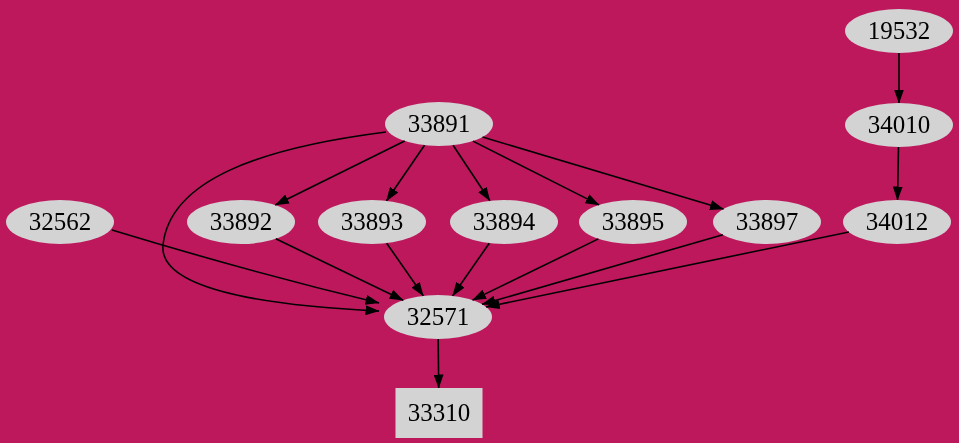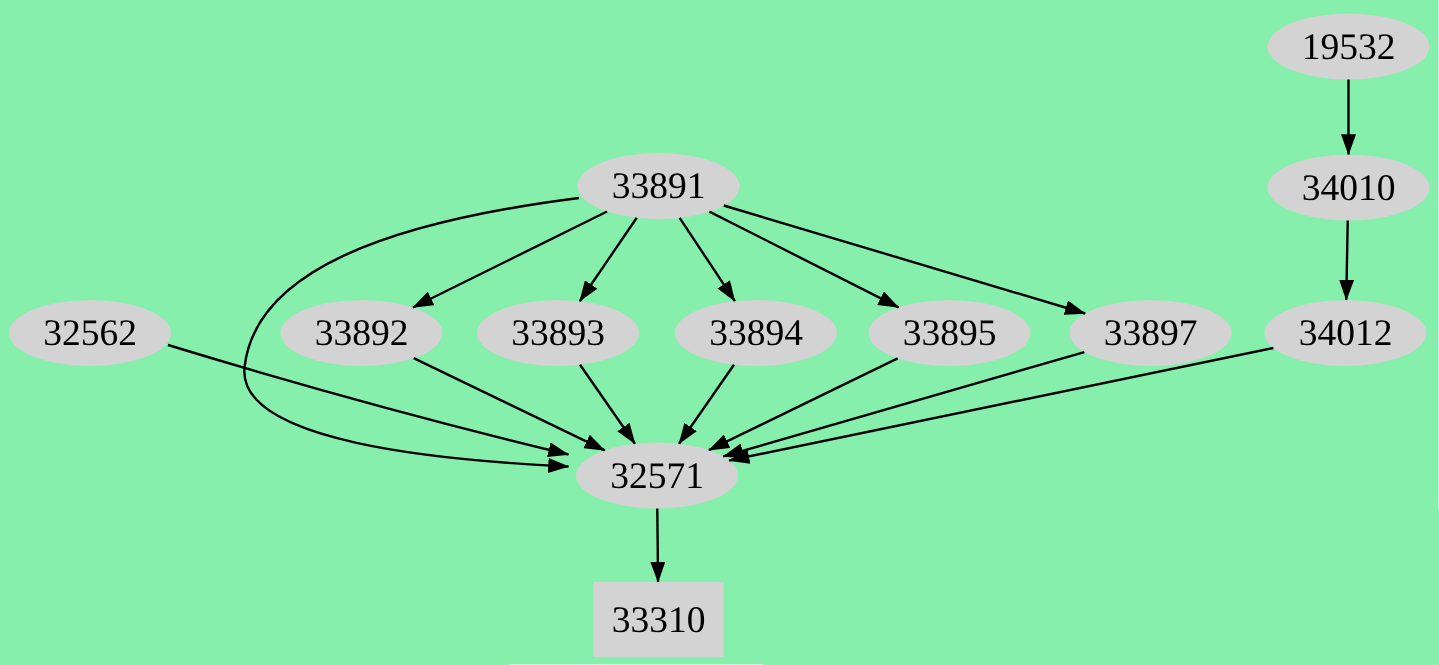--- a/index.html
+++ b/index.html
@@ -3,21 +3,21 @@
 <meta charset="utf-8">
 <style>
   html, body {
     margin: 0;
     padding: 0;
     background: #ffffff;
   }
   .graph-canvas {
     width: 959px;
     height: 443px;
-    background: #86efac;
+    background: #be185d;
     position: relative;
     overflow: hidden;
   }
   svg { display: block; }
   .edge-path {
     fill: none;
     stroke-width: 1.6px;
   }
   .node-label {
     font-family: "Liberation Serif", "DejaVu Serif", serif;

